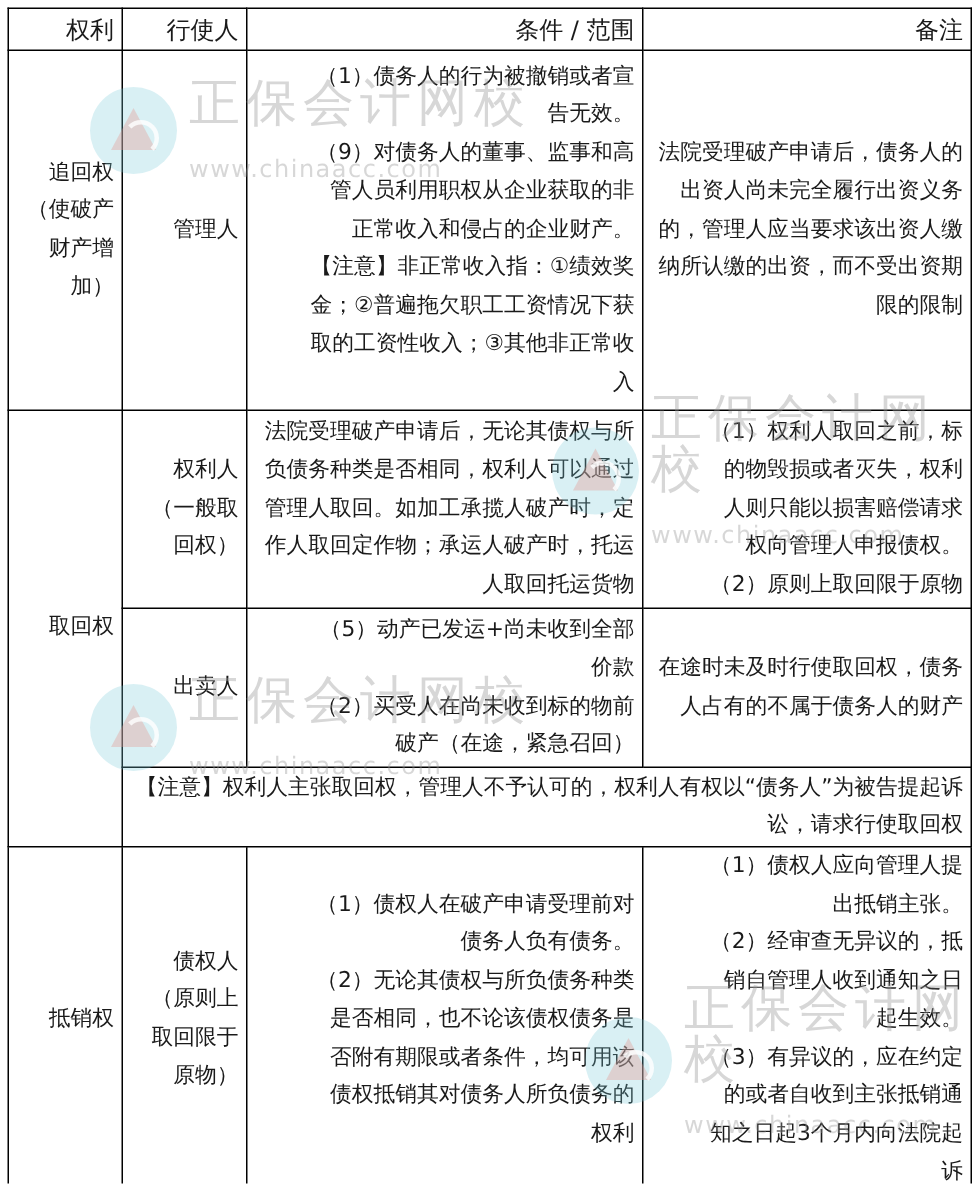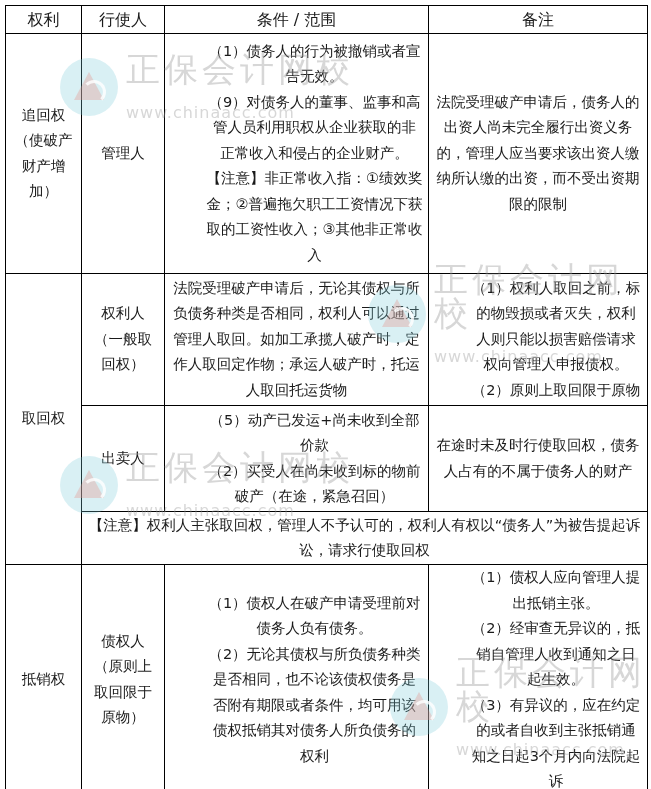--- a/index.html
+++ b/index.html
@@ -13,21 +13,21 @@
       width: 642px;
       border-collapse: collapse;
       table-layout: fixed;
       font-size: 14.5px;
       line-height: 25.5px;
     }
     table.rights td, table.rights th {
       border: 1.5px solid #000;
       vertical-align: middle;
       padding: 0 5px;
-      text-align: center;
+      text-align: right;
       font-weight: normal;
       word-break: break-all;
     }
     table.rights th { font-size: 16px; height: 27px; }
     .col1 { width: 76px; }
     .col2 { width: 83px; }
     .col3 { width: 264px; }
     .col4 { width: 219px; }
     .para { display: block; padding-left: 36px; }
     .r1 { height: 240px; }

